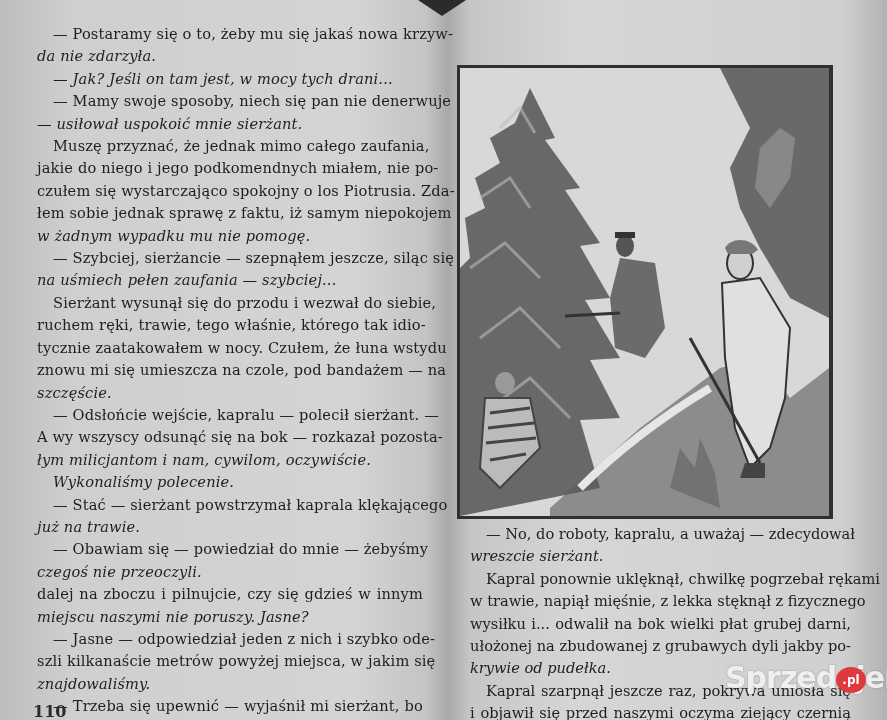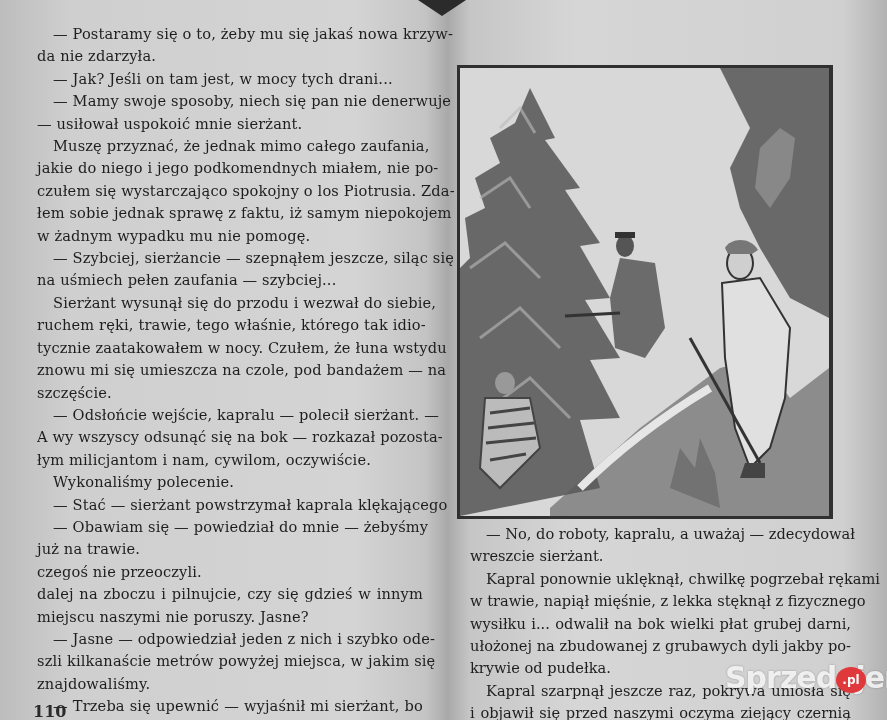--- a/index.html
+++ b/index.html
@@ -18,21 +18,21 @@
     border-left: 24px solid transparent; border-right: 24px solid transparent;
     border-top: 16px solid #2b2b2b;
   }
   .page { position: absolute; top: 0; height: 720px; color: #1e1e1e; }
   .page.left { left: 0; width: 440px; }
   .page.right { left: 448px; width: 439px; margin-top: 35px; }
 
   .text-block { position: absolute; font-size: 14.6px; line-height: 22.4px; letter-spacing: 0.15px; }
   .page.left .text-block { left: 37px; top: 23px; width: 386px; }
   .line { white-space: nowrap; display: block; text-align: justify; text-align-last: justify; }
-  .line.last { text-align-last: left; }
+  .line.last { text-align-last: left; font-style: italic; }
   .line.indent { padding-left: 16px; }
 
   .right-text { position: absolute; left: 22px; top: 488px; width: 381px; font-size: 14.6px; line-height: 22.4px; }
 
   .page-number { position: absolute; font-size: 16px; font-weight: bold; color: #2a2a2a; }
   .page.left .page-number { left: 33px; top: 702px; }
   .page.right .page-number { left: 388px; top: 700px; }
 
   .illustration {
     position: absolute; left: 9px; top: 30px; width: 369px; height: 448px;
@@ -78,22 +78,22 @@
         <span class="line indent">Sierżant wysunął się do przodu i wezwał do siebie,</span>
         <span class="line">ruchem ręki, trawie, tego właśnie, którego tak idio-</span>
         <span class="line">tycznie zaatakowałem w nocy. Czułem, że łuna wstydu</span>
         <span class="line">znowu mi się umieszcza na czole, pod bandażem — na</span>
         <span class="line last">szczęście.</span>
         <span class="line indent">— Odsłońcie wejście, kapralu — polecił sierżant. —</span>
         <span class="line">A wy wszyscy odsunąć się na bok — rozkazał pozosta-</span>
         <span class="line last">łym milicjantom i nam, cywilom, oczywiście.</span>
         <span class="line indent last">Wykonaliśmy polecenie.</span>
         <span class="line indent">— Stać — sierżant powstrzymał kaprala klękającego</span>
+        <span class="line last">już na trawie.</span>
         <span class="line indent">— Obawiam się — powiedział do mnie — żebyśmy</span>
-        <span class="line last">już na trawie.</span>
         <span class="line last">czegoś nie przeoczyli.</span>
         <span class="line">dalej na zboczu i pilnujcie, czy się gdzieś w innym</span>
         <span class="line last">miejscu naszymi nie poruszy. Jasne?</span>
         <span class="line indent">— Jasne — odpowiedział jeden z nich i szybko ode-</span>
         <span class="line">szli kilkanaście metrów powyżej miejsca, w jakim się</span>
         <span class="line last">znajdowaliśmy.</span>
         <span class="line indent">— Trzeba się upewnić — wyjaśnił mi sierżant, bo</span>
       </div>
     <div class="page-number">110</div>
   </div>

